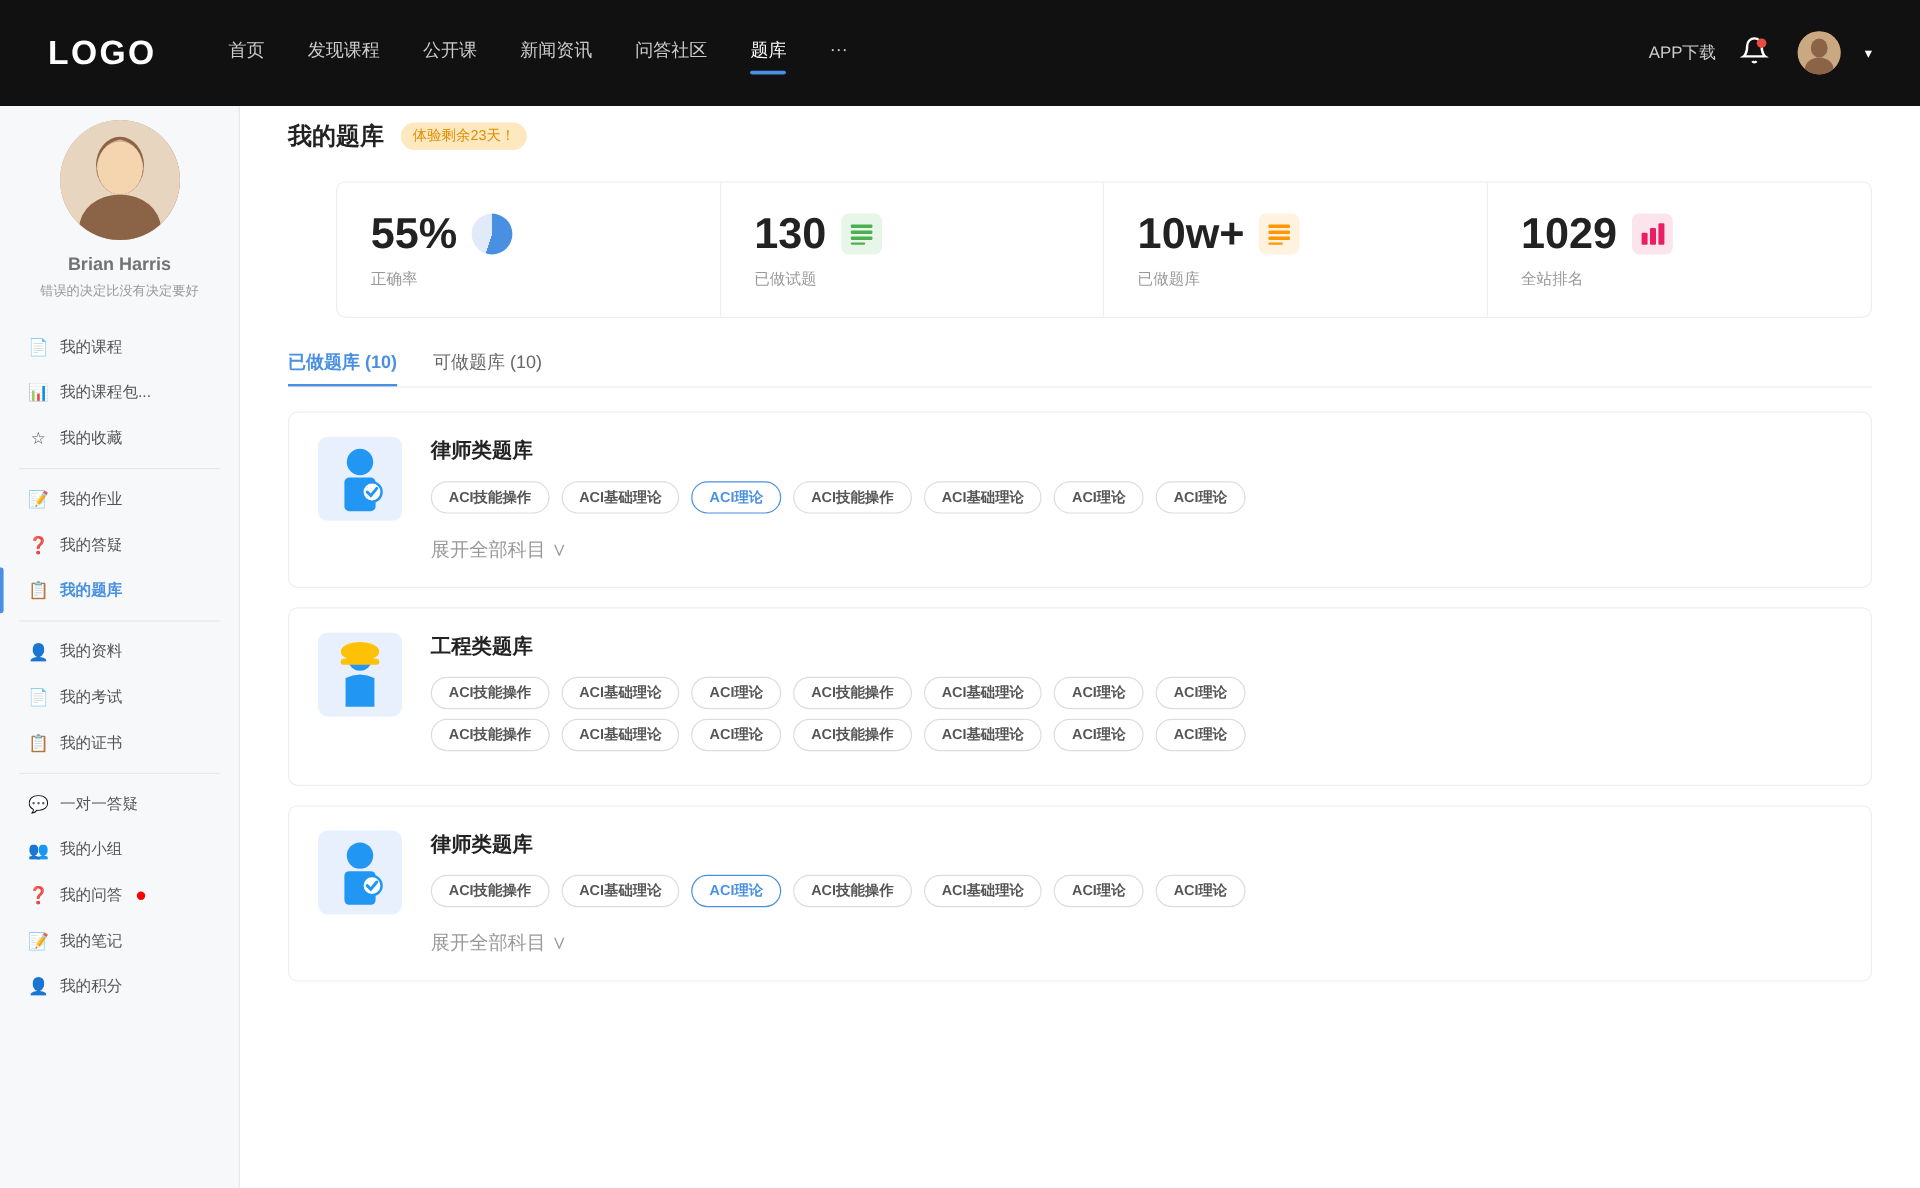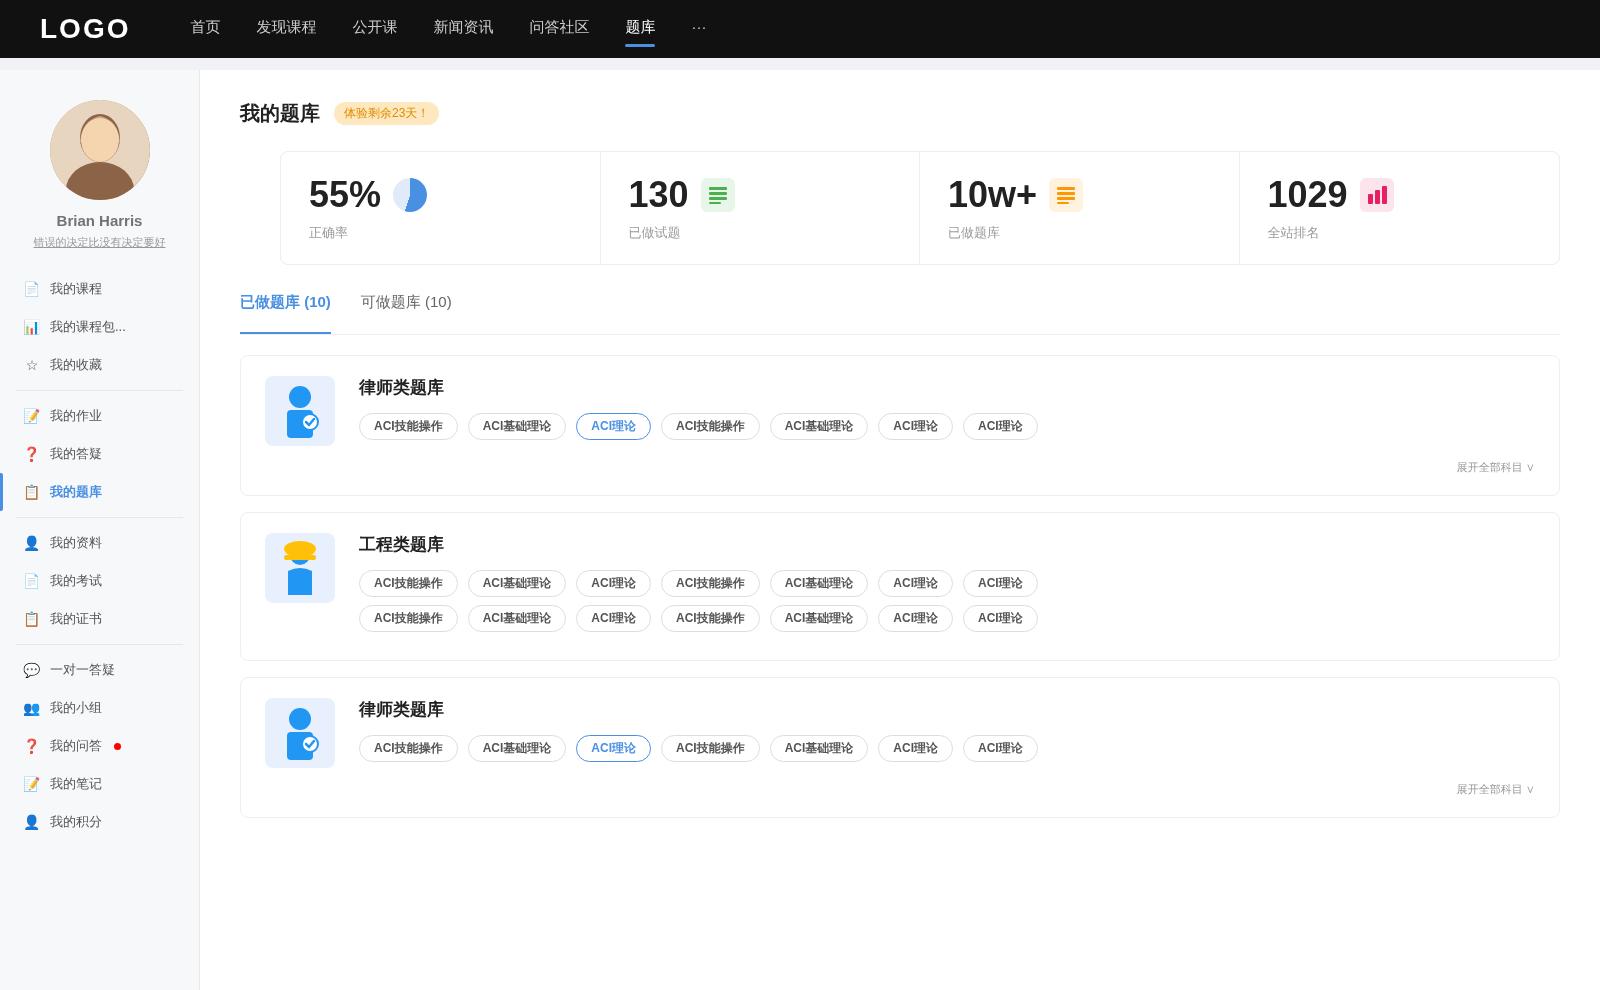--- a/index.html
+++ b/index.html
@@ -1,21 +1,21 @@
 <!DOCTYPE html>
 <html><head>
   <meta charset="utf-8">
   <style>
     * { box-sizing: border-box; margin: 0; padding: 0; }
     body { font-family: -apple-system, BlinkMacSystemFont, 'PingFang SC', 'Microsoft YaHei', sans-serif; background: #f0f2f5; min-height: 990px; }
 
     
     .navbar {
       background: #111;
-      height: 58px;
+      height: 88px;
       display: flex;
       align-items: center;
       padding: 0 40px;
       position: fixed;
       top: 0; left: 0; right: 0;
       z-index: 100;
     }
     .navbar-logo {
       color: white;
       font-size: 28px;
@@ -112,21 +112,20 @@
       color: #737373;
       margin-bottom: 6px;
       text-align: center;
     }
     .sidebar-motto {
       font-size: 11px;
       color: #999;
       margin-bottom: 20px;
       text-align: right;
       padding: 0 16px;
-      text-decoration: underline;
     }
     .sidebar-menu {
       width: 100%;
       padding: 0;
     }
     .sidebar-item {
       display: flex;
       align-items: center;
       gap: 10px;
       padding: 10px 24px;
@@ -232,21 +231,21 @@
     
     .tabs {
       display: flex;
       gap: 30px;
       margin-bottom: 20px;
       border-bottom: 1px solid #eee;
     }
     .tab {
       font-size: 15px;
       color: #666;
-      padding-bottom: 22px;
+      padding-bottom: 10px;
       cursor: pointer;
       position: relative;
     }
     .tab.active {
       color: #4a90e2;
       font-weight: 600;
     }
     .tab.active::after {
       content: '';
       position: absolute;
@@ -298,22 +297,21 @@
       color: #555;
       cursor: pointer;
       background: #fff;
       font-weight: bold;
     }
     .tag.active {
       border-color: #4a90e2;
       color: #4a90e2;
     }
     .expand-link {
-      text-align: right;
-      font-size: 11px;
+      font-size: 16px;
       color: #999;
       cursor: pointer;
       margin-top: 20px;
     }
 
     
     .main { overflow-y: auto; max-height: calc(990px - 70px); }
 
     
     .pie-chart {
@@ -330,20 +328,38 @@
   <div class="navbar-logo">LOGO</div>
   <div class="navbar-menu">
     <a class="navbar-menu-item">首页</a>
     <a class="navbar-menu-item">发现课程</a>
     <a class="navbar-menu-item">公开课</a>
     <a class="navbar-menu-item">新闻资讯</a>
     <a class="navbar-menu-item">问答社区</a>
     <a class="navbar-menu-item active">题库</a>
     <a class="navbar-menu-item">···</a>
   </div>
+  <div class="navbar-right">
+    <span class="navbar-app-download">APP下载</span>
+    <div class="bell-icon">
+      <svg width="24" height="24" viewBox="0 0 24 24" fill="none" stroke="white" stroke-width="2">
+        <path d="M18 8A6 6 0 0 0 6 8c0 7-3 9-3 9h18s-3-2-3-9"></path>
+        <path d="M13.73 21a2 2 0 0 1-3.46 0"></path>
+        <circle cx="18" cy="6" r="4" fill="#e74c3c" stroke="none"></circle>
+      </svg>
+    </div>
+    <div class="avatar-small">
+      <svg width="36" height="36" viewBox="0 0 36 36">
+        <circle cx="18" cy="18" r="18" fill="#c9a882"></circle>
+        <ellipse cx="18" cy="14" rx="7" ry="8" fill="#8b6347"></ellipse>
+        <ellipse cx="18" cy="32" rx="12" ry="10" fill="#8b6347"></ellipse>
+      </svg>
+    </div>
+    <span style="color:white;font-size:12px;">▾</span>
+  </div>
 </nav>
 
 <div class="layout">
 
   <aside class="sidebar">
     <div class="sidebar-avatar">
       <svg width="100" height="100" viewBox="0 0 100 100">
         <circle cx="50" cy="50" r="50" fill="#e8d5c0"></circle>
         <ellipse cx="50" cy="38" rx="20" ry="24" fill="#8b6347"></ellipse>
         <ellipse cx="50" cy="90" rx="34" ry="28" fill="#8b6347"></ellipse>

